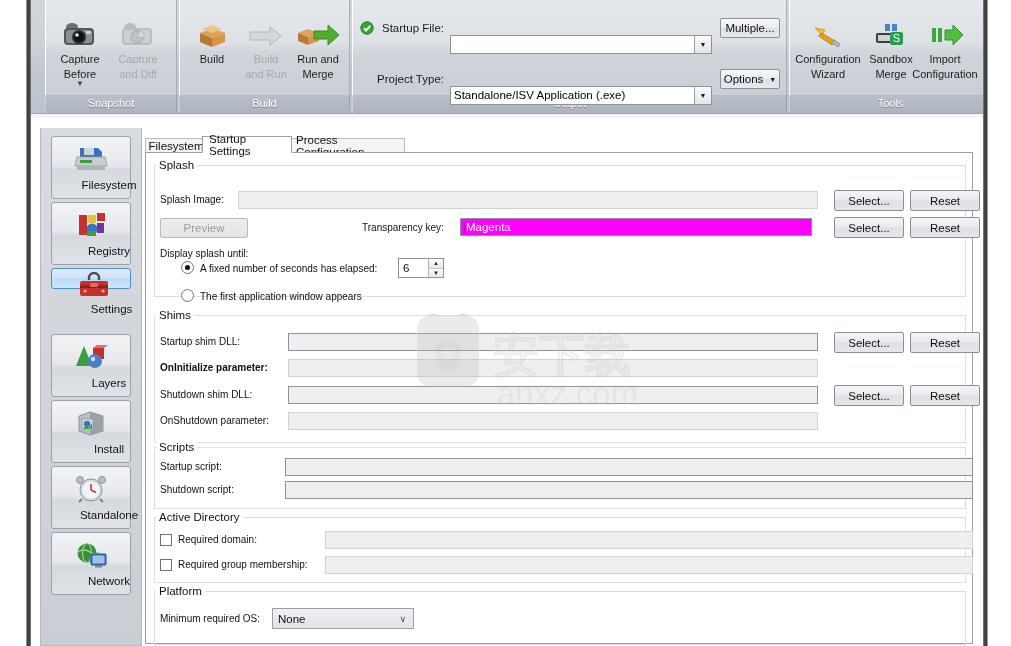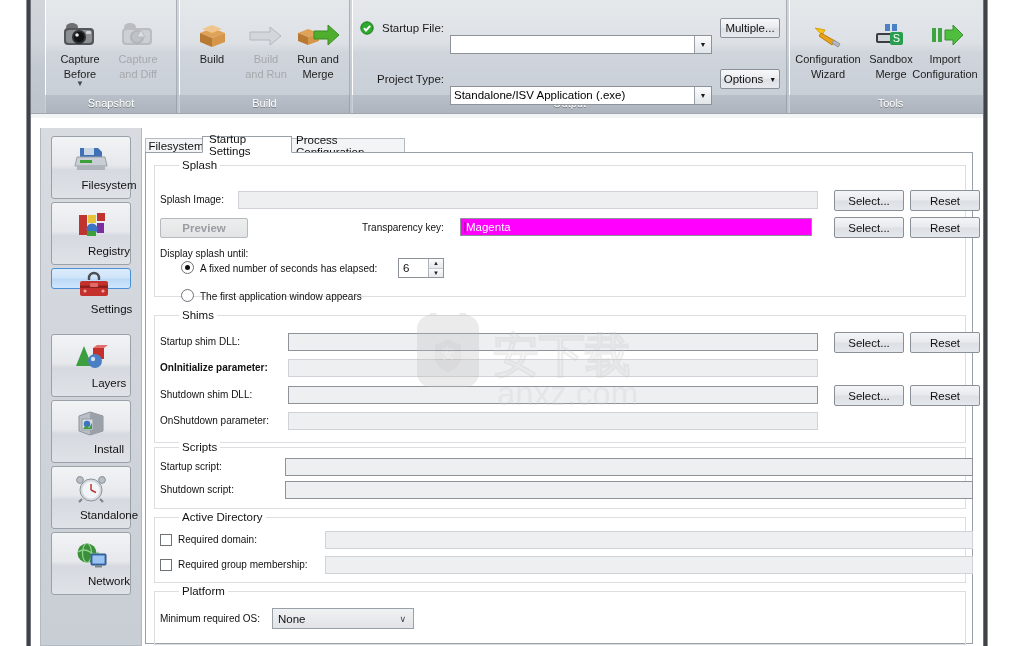--- a/index.html
+++ b/index.html
@@ -78,33 +78,33 @@
   .tab.active{border:1px solid #9aa0a7;border-bottom:1px solid #ffffff;background:#ffffff;z-index:3;}
 
   #panel{position:absolute;left:114px;top:34px;width:828px;height:492px;
       border:1px solid #9aa0a7;background:#ffffff;box-sizing:border-box;}
 
   
   #wm{position:absolute;left:265px;top:160px;width:250px;height:100px;opacity:.30;pointer-events:none;z-index:2;}
 
   
   .gb{position:absolute;box-sizing:border-box;border:1px solid #dcdee1;}
-  .gb>.cap{position:absolute;left:24px;top:-7px;background:#ffffff;padding:0 3px;
+  .gb>.cap{position:absolute;left:1px;top:-7px;background:#ffffff;padding:0 3px;
       font-size:11.5px;color:#111;line-height:13px;}
 
   .lab{position:absolute;font-size:10px;color:#111;white-space:nowrap;}
   .txt{position:absolute;box-sizing:border-box;height:18px;border:1px solid #8e9299;
       background:#ffffff;font-size:11.5px;padding-left:3px;line-height:16px;color:#111;}
   .txt.ro{background:#eeeff1;border:1px solid #cfd2d6;}
   .txt.ro2{background:#eeeff1;border:1px solid #8e9299;}
   .btn{position:absolute;box-sizing:border-box;height:21px;
       border:1px solid #8a9097;border-radius:2px;
       background:linear-gradient(to bottom,#f4f5f7 0%,#e8eaee 48%,#dcdfe4 52%,#e4e7eb 100%);
       font-size:11.5px;color:#111;display:flex;align-items:center;justify-content:center;cursor:default;}
-  .btn.dis{color:#9a9da2;background:linear-gradient(to bottom,#eceded,#e3e4e5);border-color:#b6b9bd;font-weight:bold;}
+  .btn.dis{color:#9a9da2;background:linear-gradient(to bottom,#eceded,#e3e4e5);border-color:#b6b9bd;}
 
   .radio{position:absolute;width:13px;height:13px;border-radius:50%;
       border:1px solid #6d7277;background:#fff;box-sizing:border-box;}
   .radio .dot{position:absolute;left:3px;top:3px;width:5px;height:5px;border-radius:50%;background:#0e0e0e;}
   .chk{position:absolute;width:12px;height:12px;border:1px solid #6d7277;background:#fff;box-sizing:border-box;}
 
   .spin{position:absolute;box-sizing:border-box;height:20px;border:1px solid #8e9299;background:#fff;
       display:flex;align-items:center;}
   .spin .v{font-size:11.5px;padding-left:4px;color:#111;}
   .spin .btns{margin-left:auto;width:15px;height:18px;display:flex;flex-direction:column;}

